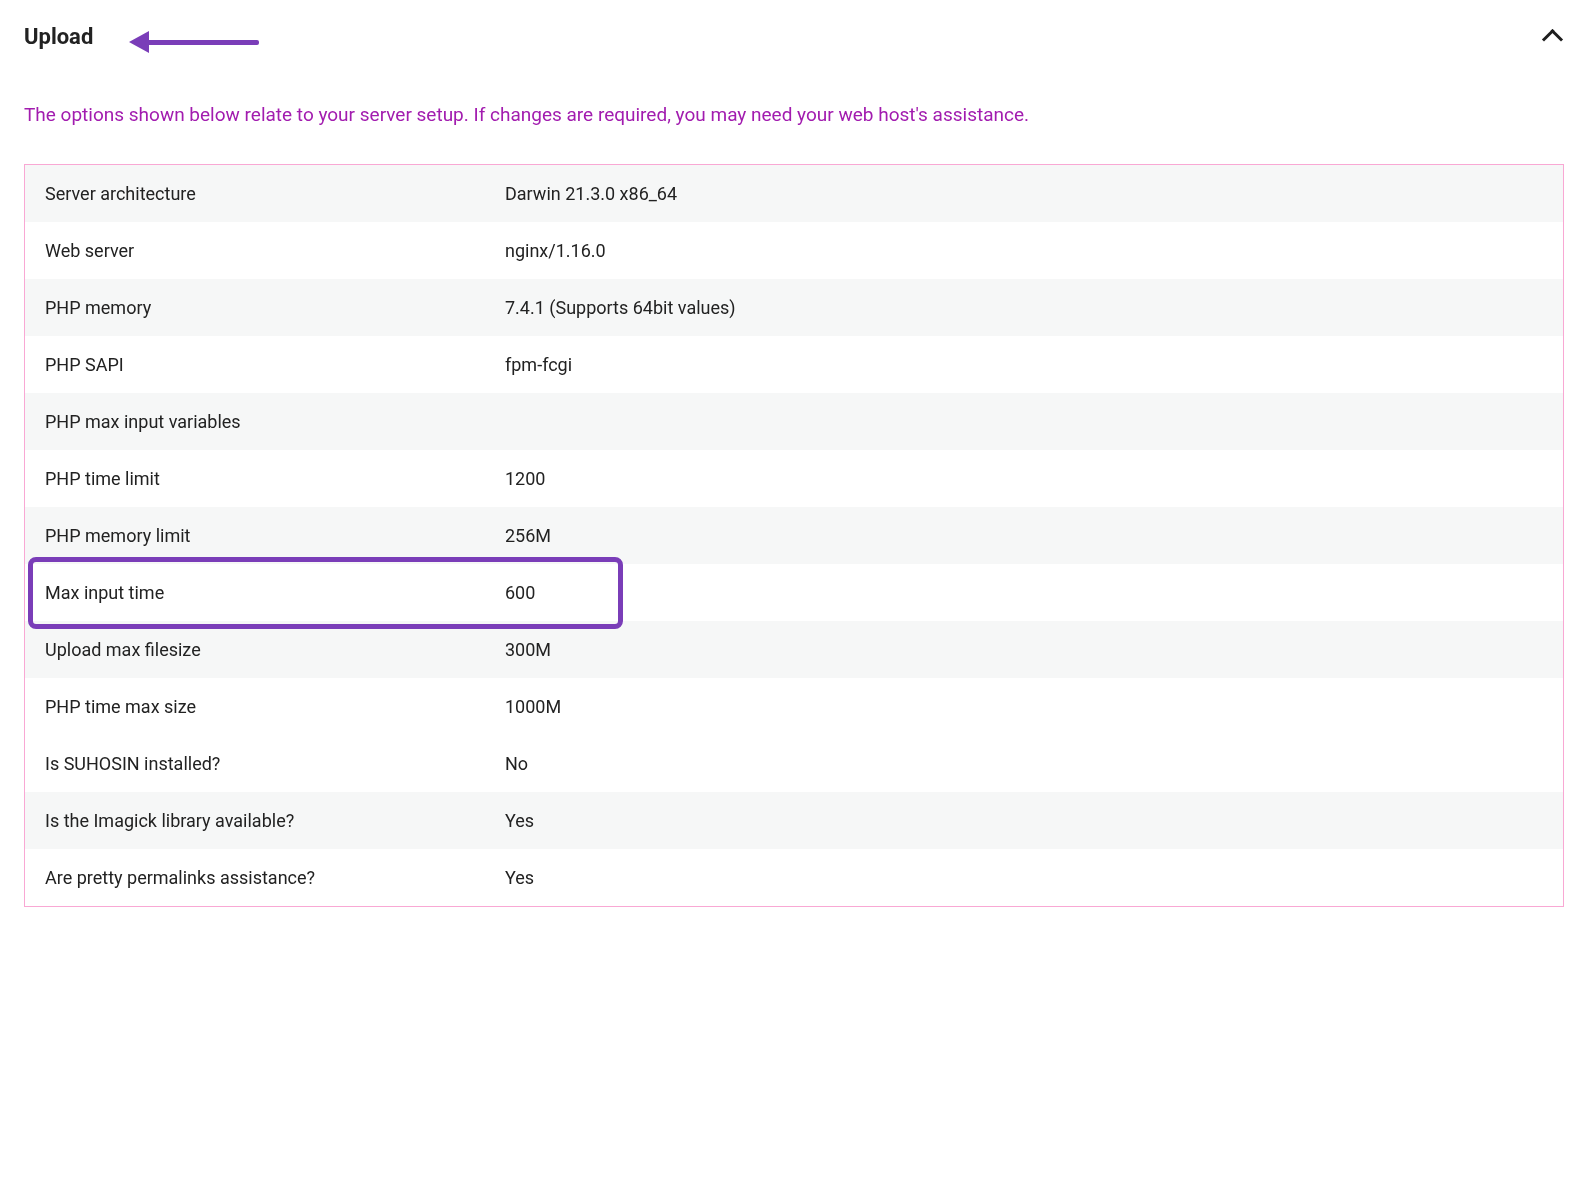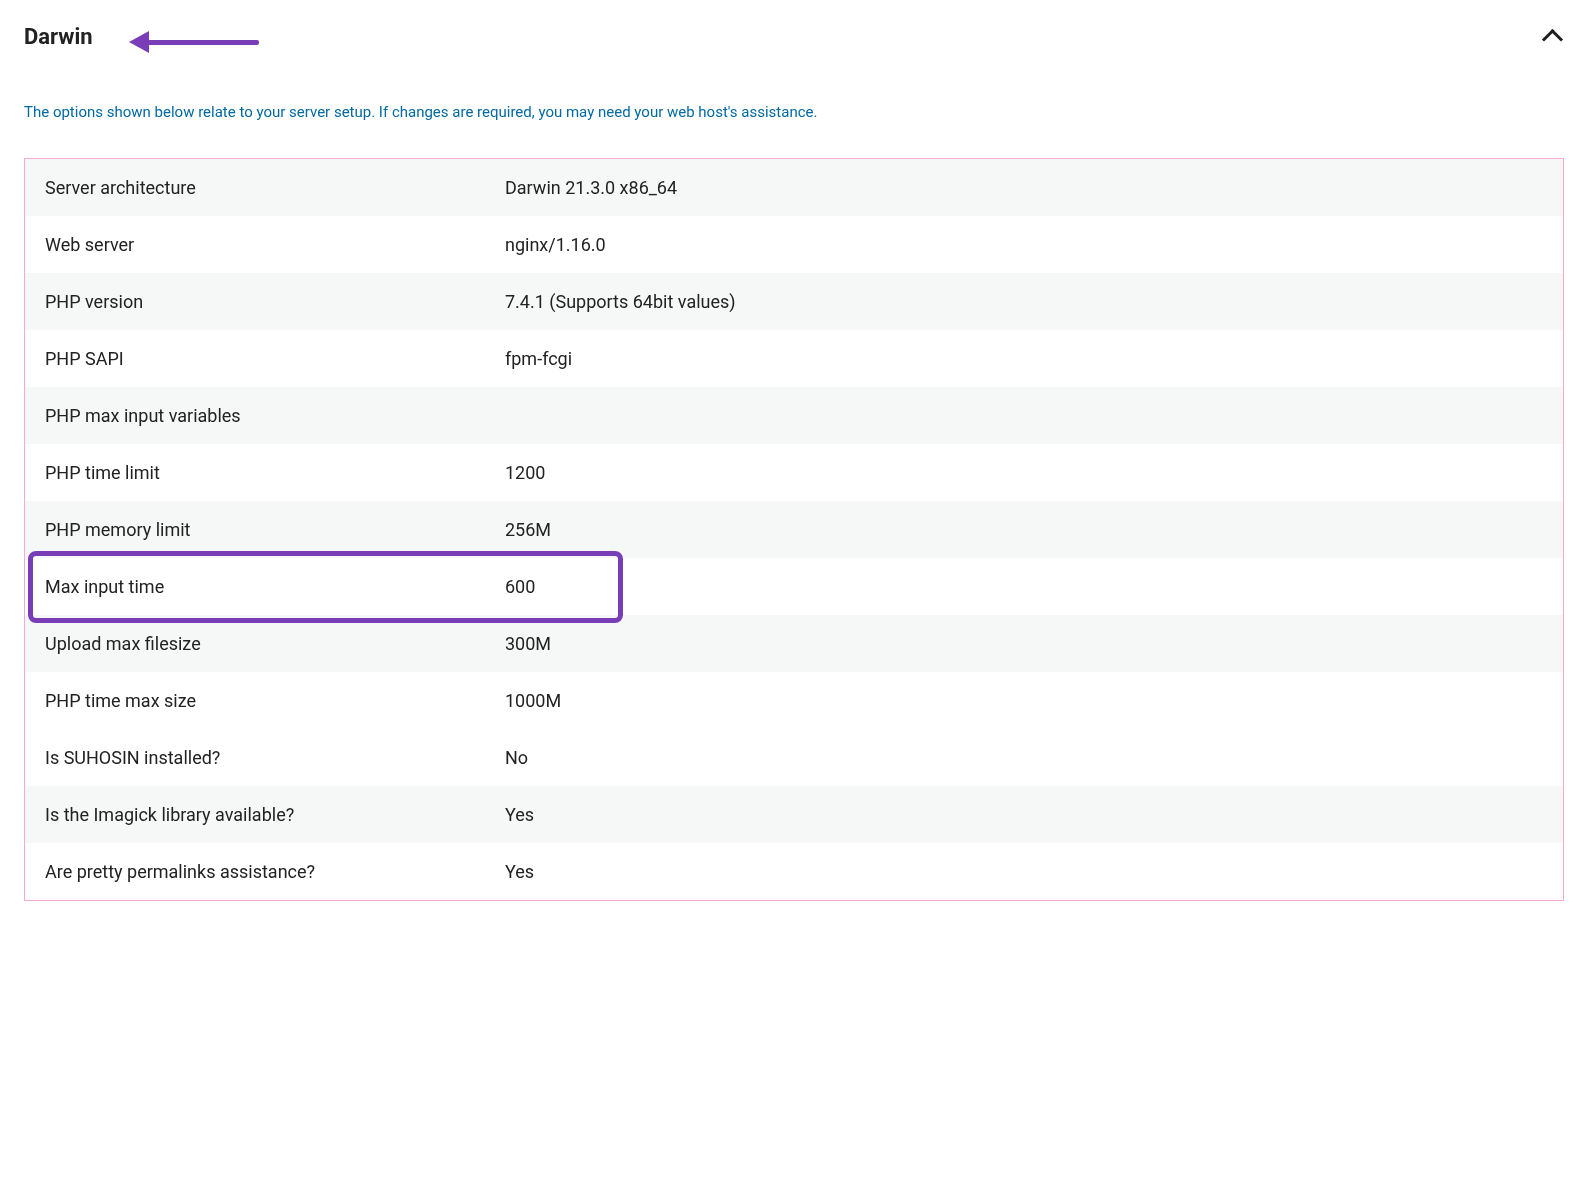--- a/index.html
+++ b/index.html
@@ -63,22 +63,22 @@
       position: absolute;
       top: 6px;
       left: 3px;
       width: 12px;
       height: 12px;
       border-left: 3px solid #1e1e1e;
       border-top: 3px solid #1e1e1e;
       transform: rotate(45deg);
     }
     .panel-description {
-      font-size: 15px;
-      color: #0369a1;
+      font-size: 19px;
+      color: #a21caf;
       margin-bottom: 34px;
       line-height: 1.5;
       margin-top: 28px;
     }
     .info-table {
       width: 100%;
       border: 1px solid #f9a8d4;
       border-collapse: collapse;
       position: relative;
     }
@@ -114,42 +114,42 @@
       height: 72px;
     }
     .table-wrap {
       position: relative;
     }
   </style>
 </head>
 <body>
 
 <div class="panel-header">
-  <h2 class="panel-title">Darwin</h2>
+  <h2 class="panel-title">Upload</h2>
   <div class="arrow-annotation">
     <div class="head"></div>
     <div class="line"></div>
   </div>
   <div class="chevron-up"></div>
 </div>
 
 <p class="panel-description">The options shown below relate to your server setup. If changes are required, you may need your web host's assistance.</p>
 
 <div class="table-wrap">
   <div class="info-table" id="info-table">
       <div class="info-row">
         <div class="info-cell label">Server architecture</div>
         <div class="info-cell value">Darwin 21.3.0 x86_64</div>
       </div>
       <div class="info-row">
         <div class="info-cell label">Web server</div>
         <div class="info-cell value">nginx/1.16.0</div>
       </div>
       <div class="info-row">
-        <div class="info-cell label">PHP version</div>
+        <div class="info-cell label">PHP memory</div>
         <div class="info-cell value">7.4.1 (Supports 64bit values)</div>
       </div>
       <div class="info-row">
         <div class="info-cell label">PHP SAPI</div>
         <div class="info-cell value">fpm-fcgi</div>
       </div>
       <div class="info-row">
         <div class="info-cell label">PHP max input variables</div>
       </div>
       <div class="info-row">

